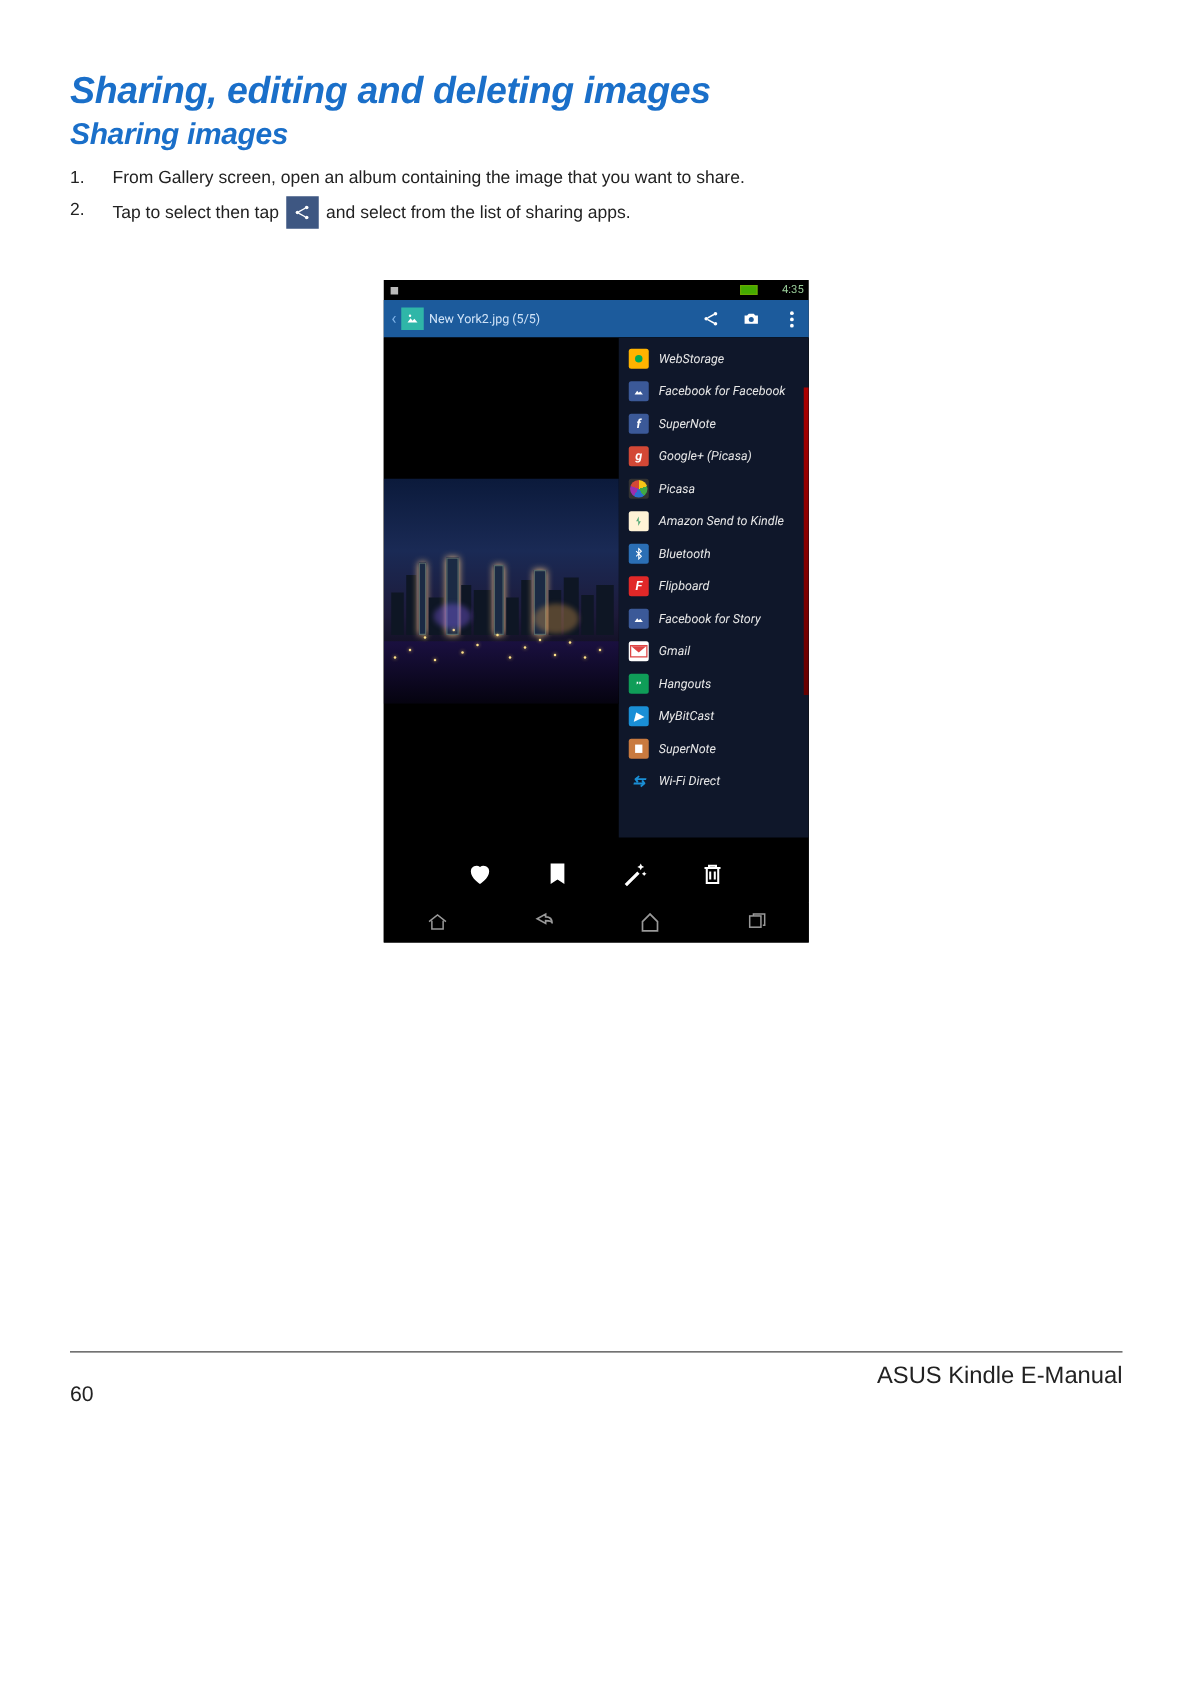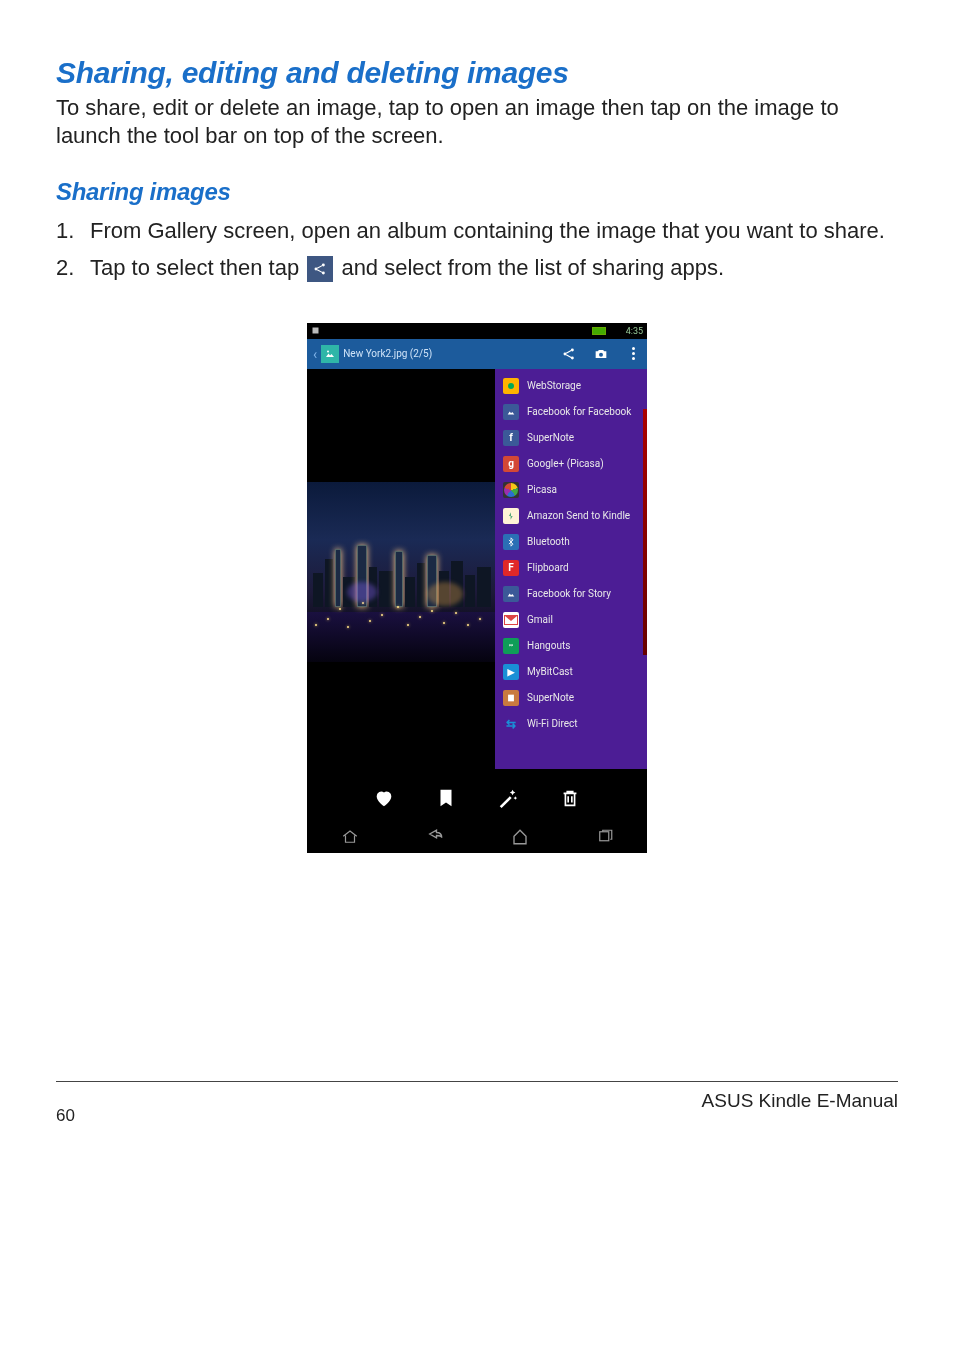--- a/index.html
+++ b/index.html
@@ -3,21 +3,21 @@
 <meta charset="utf-8">
 <style>
   * { box-sizing: border-box; margin: 0; padding: 0; }
   html, body { width: 954px; height: 1357px; background: #fff; font-family: "Segoe UI", "Myriad Pro", Arial, sans-serif; color: #222; }
   .page { position: relative; width: 954px; height: 1146px; padding: 56px 56px 0 56px; }
   .h1 { color: #1a6fc9; font-size: 30px; font-weight: 700; font-style: italic; margin-bottom: 4px; letter-spacing: -0.3px; }
   .p1 { font-size: 22px; line-height: 1.28; margin-bottom: 28px; }
   .h2 { color: #1a6fc9; font-size: 24px; font-weight: 700; font-style: italic; margin-bottom: 10px; letter-spacing: -0.3px; }
   .p2 { font-size: 22px; margin-bottom: 14px; }
   ol.steps { list-style: none; counter-reset: step; padding-left: 0; }
-  ol.steps > li { counter-increment: step; display: flex; font-size: 22px; line-height: 1.32; margin-bottom: 8px; }
+  ol.steps > li { counter-increment: step; display: flex; font-size: 14px; line-height: 1.32; margin-bottom: 8px; }
   ol.steps > li::before { content: counter(step) "."; width: 34px; flex: 0 0 34px; }
   .share-chip { display: inline-flex; align-items: center; justify-content: center; width: 26px; height: 26px; background: #3e5782; vertical-align: middle; margin: 0 2px; position: relative; top: -1px; }
   .share-chip svg { width: 16px; height: 16px; }
 
   .screenshot-wrap { display: flex; justify-content: center; margin-top: 40px; }
   .device { width: 340px; height: 530px; background: #000; color: #eee; font-family: Roboto, "Noto Sans", Arial, sans-serif; font-size: 11px; display: flex; flex-direction: column; }
   .statusbar { height: 16px; display: flex; justify-content: space-between; align-items: center; padding: 0 4px; font-size: 9px; color: #9c9; }
   .statusbar .left { display:flex; gap:3px; align-items:center; }
   .statusbar .right { display:flex; gap:20px; align-items:center; }
   .statusbar .batt { width: 14px; height: 8px; border: 1px solid #6a0; background: #4a0; }
@@ -40,21 +40,21 @@
   .skyline { position:absolute; bottom:55px; left:0; right:0; height:60px; }
   .bld { position:absolute; bottom:0; background:#0e1624; }
   .bld.w { box-shadow: inset 0 0 0 1px #566, 0 0 6px #fc8; }
   .lights { position:absolute; bottom:30px; left:0; right:0; height:60px; }
   .lights i { position:absolute; width:2px; height:2px; background:#ffe28a; border-radius:50%; box-shadow:0 0 3px #ffd460; }
   .water { position:absolute; bottom:0; left:0; right:0; height:50px; background:linear-gradient(#1a1040,#05030f); }
   .glow { position:absolute; border-radius:50%; filter:blur(2px); }
 
   .share-edge { width:4px; background:linear-gradient(#a00,#600); position:absolute; right:0; top:40px; bottom:120px; }
 
-  .share-list { flex:1; background:#4c1d95; padding: 4px 0; max-height: 400px; overflow:hidden; }
+  .share-list { flex:1; background:#0f172a; padding: 4px 0; max-height: 400px; overflow:hidden;font-style:italic; }
   .share-item { display:flex; align-items:center; gap:8px; padding: 5px 8px; }
   .share-item .icon { width:16px; height:16px; border-radius:2px; display:flex; align-items:center; justify-content:center; font-size:10px; font-weight:bold; flex:0 0 16px; }
   .share-item .label { color:#e8e8e8; font-size:10px; }
 
   .bottombar { height: 46px; background:#000; display:flex; align-items:center; justify-content:center; gap:40px; }
   .bottombar .bic { width:22px; height:22px; display:flex; align-items:center; justify-content:center; color:#fff; }
 
   .navbar { height: 32px; background:#000; display:flex; align-items:center; justify-content:space-around; color:#888; }
   .navbar .nic { width:18px; height:18px; display:flex; align-items:center; justify-content:center; }
 
@@ -81,21 +81,20 @@
   .picasa-ball { width:14px; height:14px; border-radius:50%; background: conic-gradient(#f7c716 0 72deg,#3fa847 72deg 144deg,#2b6fcf 144deg 216deg,#9b2fae 216deg 288deg,#d34836 288deg 360deg); display:block; }
   .gmail-env { width:14px; height:10px; background:#fff; border:1px solid #d44; position:relative; }
   .gmail-env::after { content:""; position:absolute; left:0; right:0; top:0; height:0; border-left:6px solid transparent; border-right:6px solid transparent; border-top:5px solid #d44; }
 </style>
 </head>
 <body>
 
 <div class="page">
 
   <h1 class="h1">Sharing, editing and deleting images</h1>
-  <p class="p1">To share, edit or delete an image, tap to open an image then tap on the image to launch the tool bar on top of the screen.</p>
 
   <h2 class="h2">Sharing images</h2>
 
   <ol class="steps">
     <li>
       <span>From Gallery screen, open an album containing the image that you want to share.</span>
     </li>
     <li>
       <span>
         <span>Tap to select then tap</span>
@@ -129,21 +128,21 @@
 
       <div class="appbar">
         <div class="appbar-left">
           <span class="back-caret">‹</span>
           <span class="pic-badge">
             <svg viewBox="0 0 24 24" fill="#fff">
                 <path d="M4 18 9 11l3 4 3-3 5 6z"></path>
                 <circle cx="8" cy="7" r="2"></circle>
               </svg>
           </span>
-          <span class="title-text">New York2.jpg (2/5)</span>
+          <span class="title-text">New York2.jpg (5/5)</span>
         </div>
         <div class="appbar-right">
           <span class="ic">
             <svg viewBox="0 0 24 24" fill="#fff">
                 <circle cx="6" cy="12" r="2.2"></circle>
                 <circle cx="17" cy="6" r="2.2"></circle>
                 <circle cx="17" cy="18" r="2.2"></circle>
                 <path d="M7.8 11 15.2 6.9M7.8 13 15.2 17.1" stroke="#fff" stroke-width="1.8"></path>
               </svg>
           </span>

